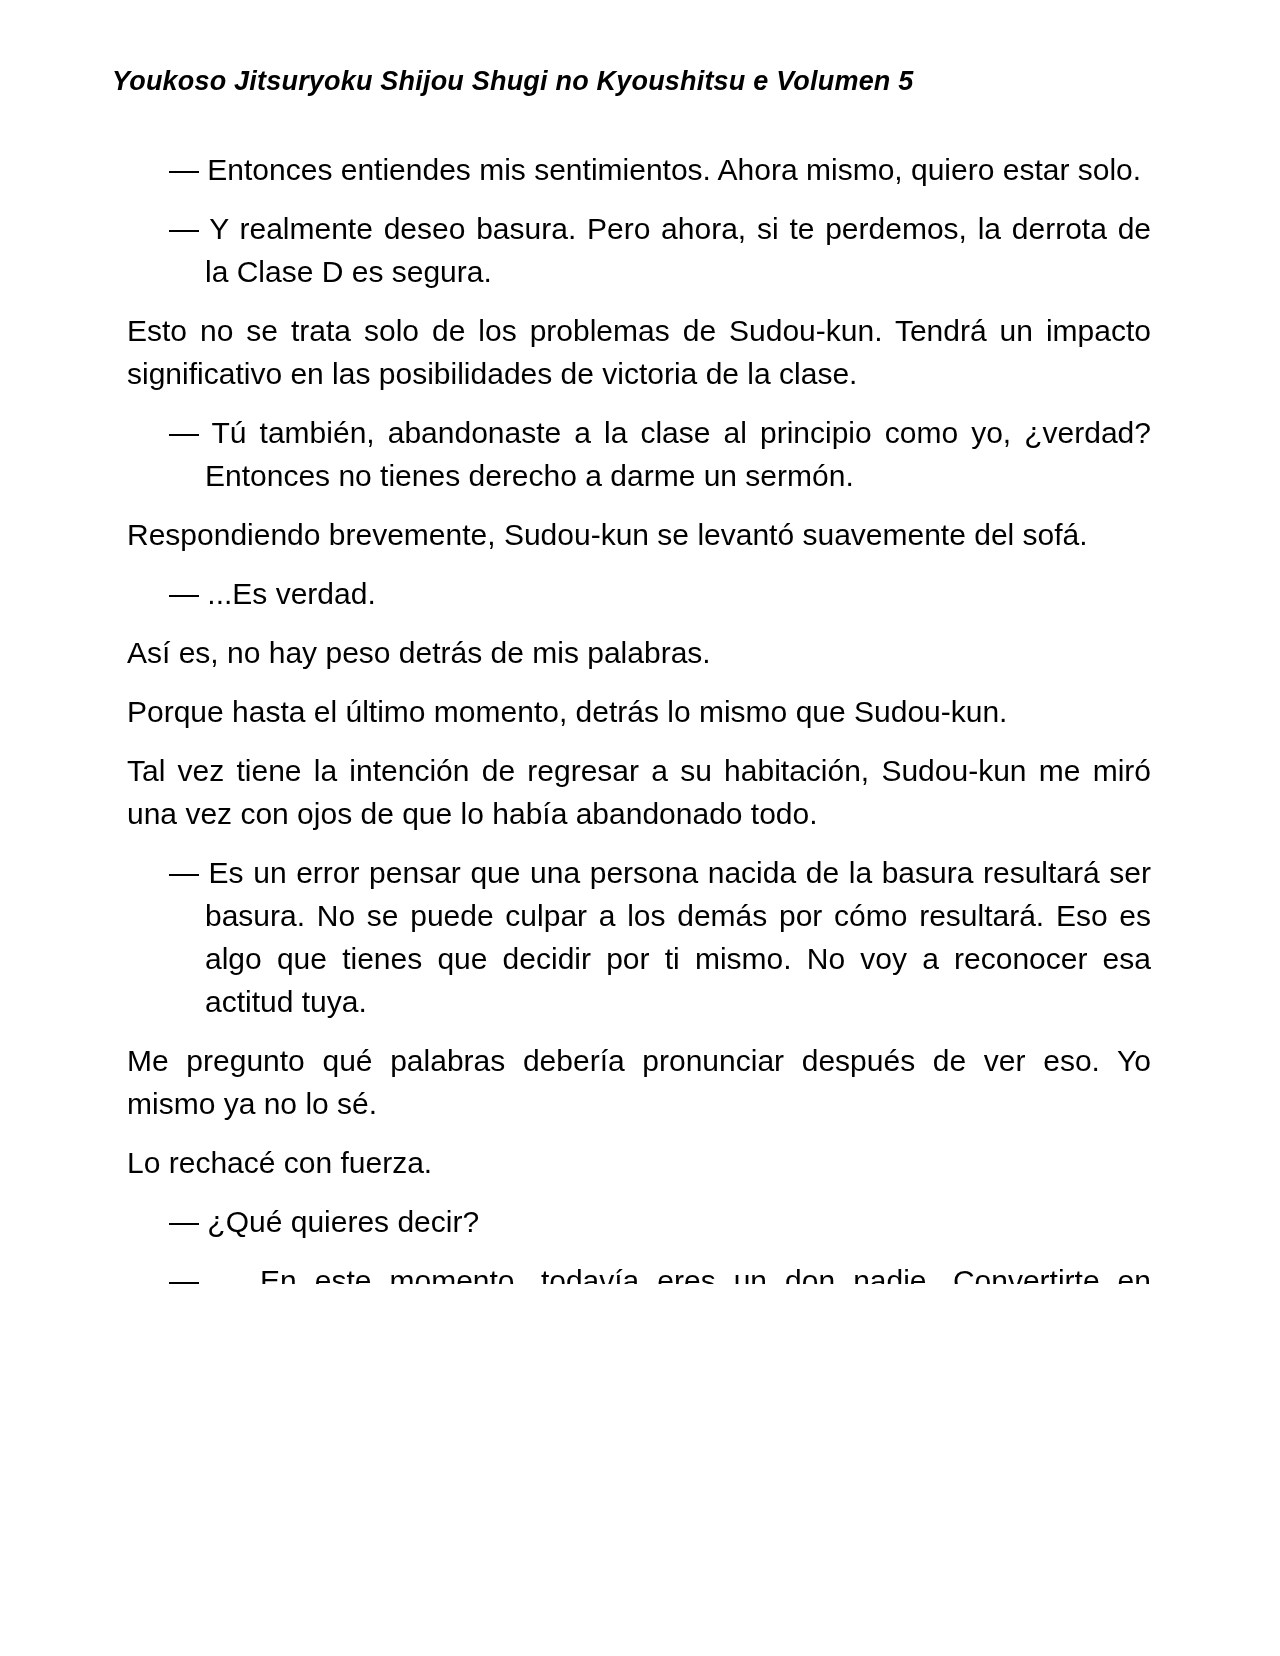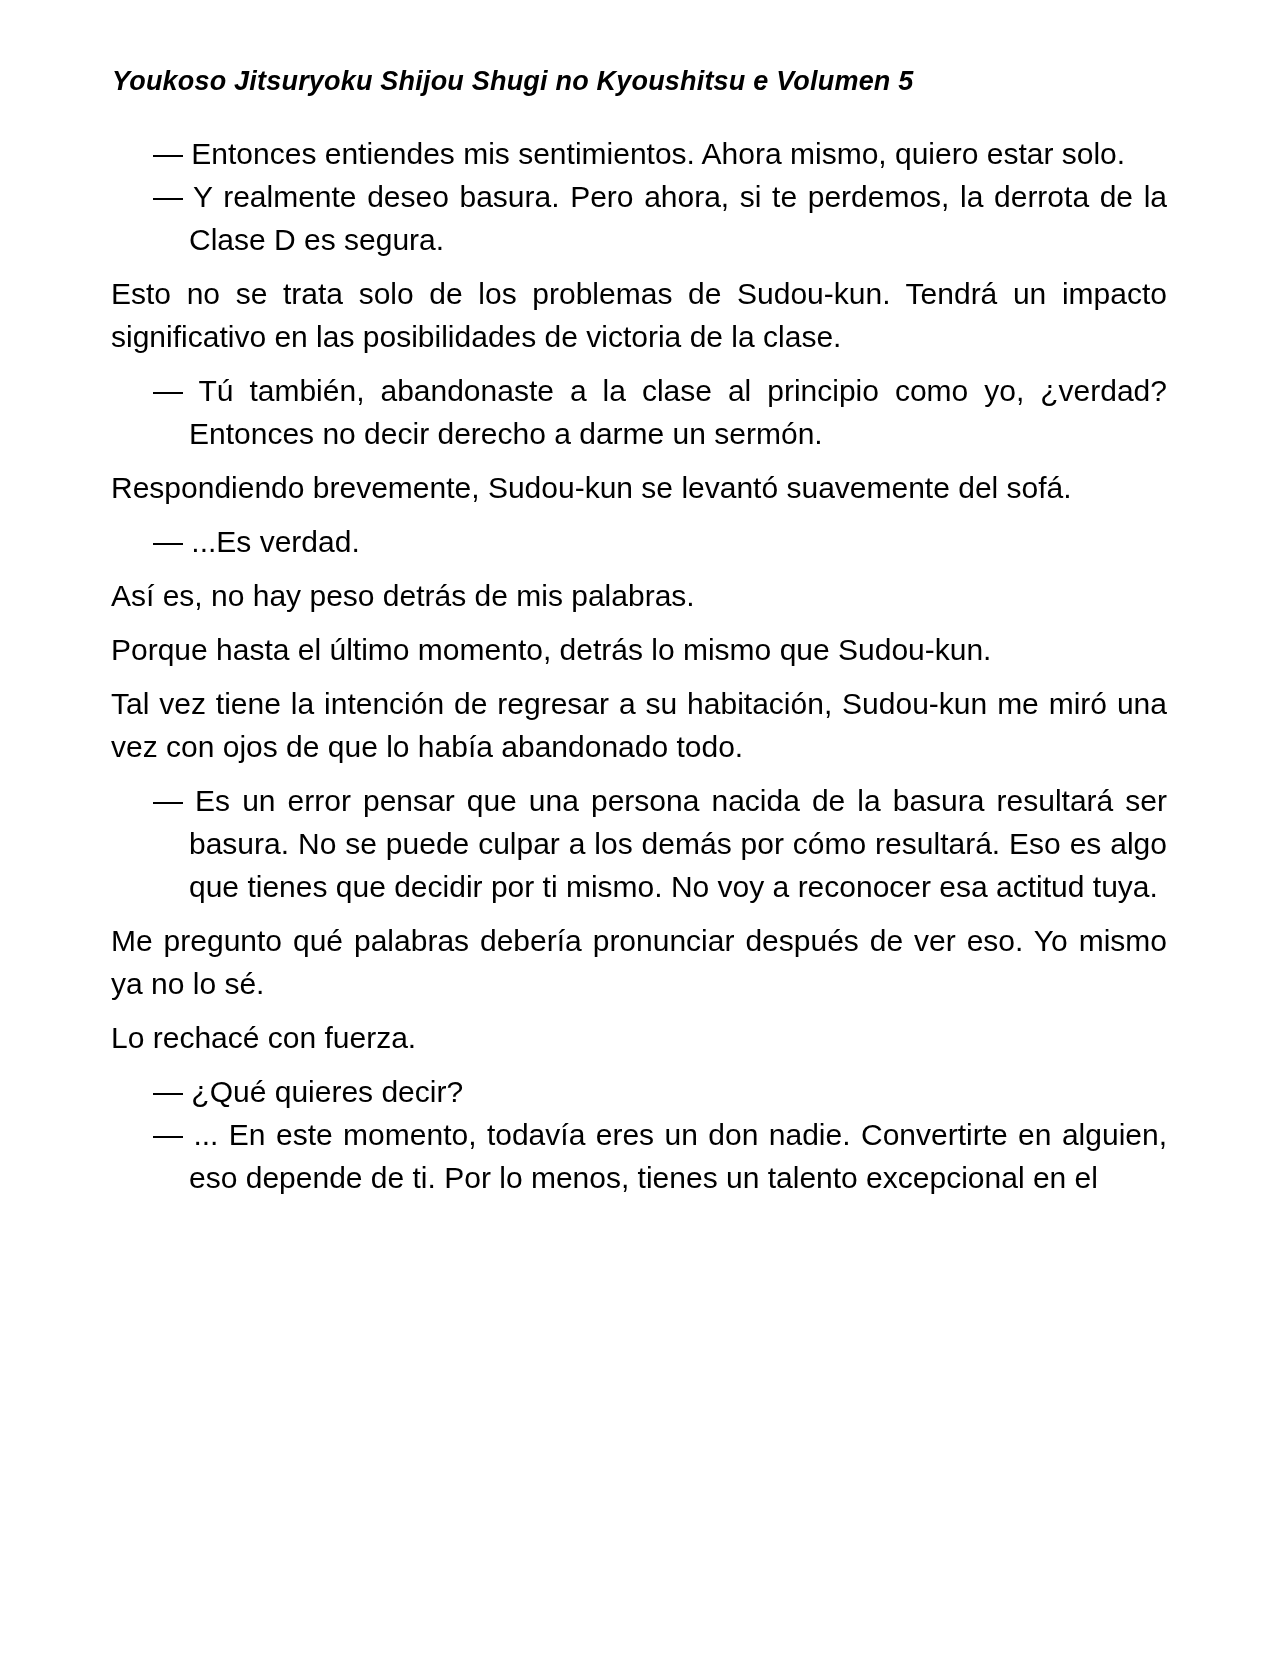--- a/index.html
+++ b/index.html
@@ -23,21 +23,21 @@
     white-space: nowrap;
   }
   .content {
     position: absolute;
     left: 111px;
     top: 132px;
     width: 1056px;
   }
   .block { margin: 0 0 11px 0; }
   .block p {
-    margin: 0;
+    margin: 16px;
     font-size: 30px;
     line-height: 43px;
     text-align: justify;
   }
   .dline {
     padding-left: 78px;
     text-indent: -36px;
   }
   .footer-rule {
     position: absolute;
@@ -78,21 +78,21 @@
 
   <main class="content" id="content">
       <div class="block dialogue">
         <p class="dline">— Entonces entiendes mis sentimientos. Ahora mismo, quiero estar solo.</p>
         <p class="dline">— Y realmente deseo basura. Pero ahora, si te perdemos, la derrota de la Clase D es segura.</p>
       </div>
       <div class="block narration">
         <p class="nline">Esto no se trata solo de los problemas de Sudou-kun. Tendrá un impacto significativo en las posibilidades de victoria de la clase.</p>
       </div>
       <div class="block dialogue">
-        <p class="dline">— Tú también, abandonaste a la clase al principio como yo, ¿verdad? Entonces no decir derecho a darme un sermón.</p>
+        <p class="dline">— Tú también, abandonaste a la clase al principio como yo, ¿verdad? Entonces no tienes derecho a darme un sermón.</p>
       </div>
       <div class="block narration">
         <p class="nline">Respondiendo brevemente, Sudou-kun se levantó suavemente del sofá.</p>
       </div>
       <div class="block dialogue">
         <p class="dline">— ...Es verdad.</p>
       </div>
       <div class="block narration">
         <p class="nline">Así es, no hay peso detrás de mis palabras.</p>
       </div>

